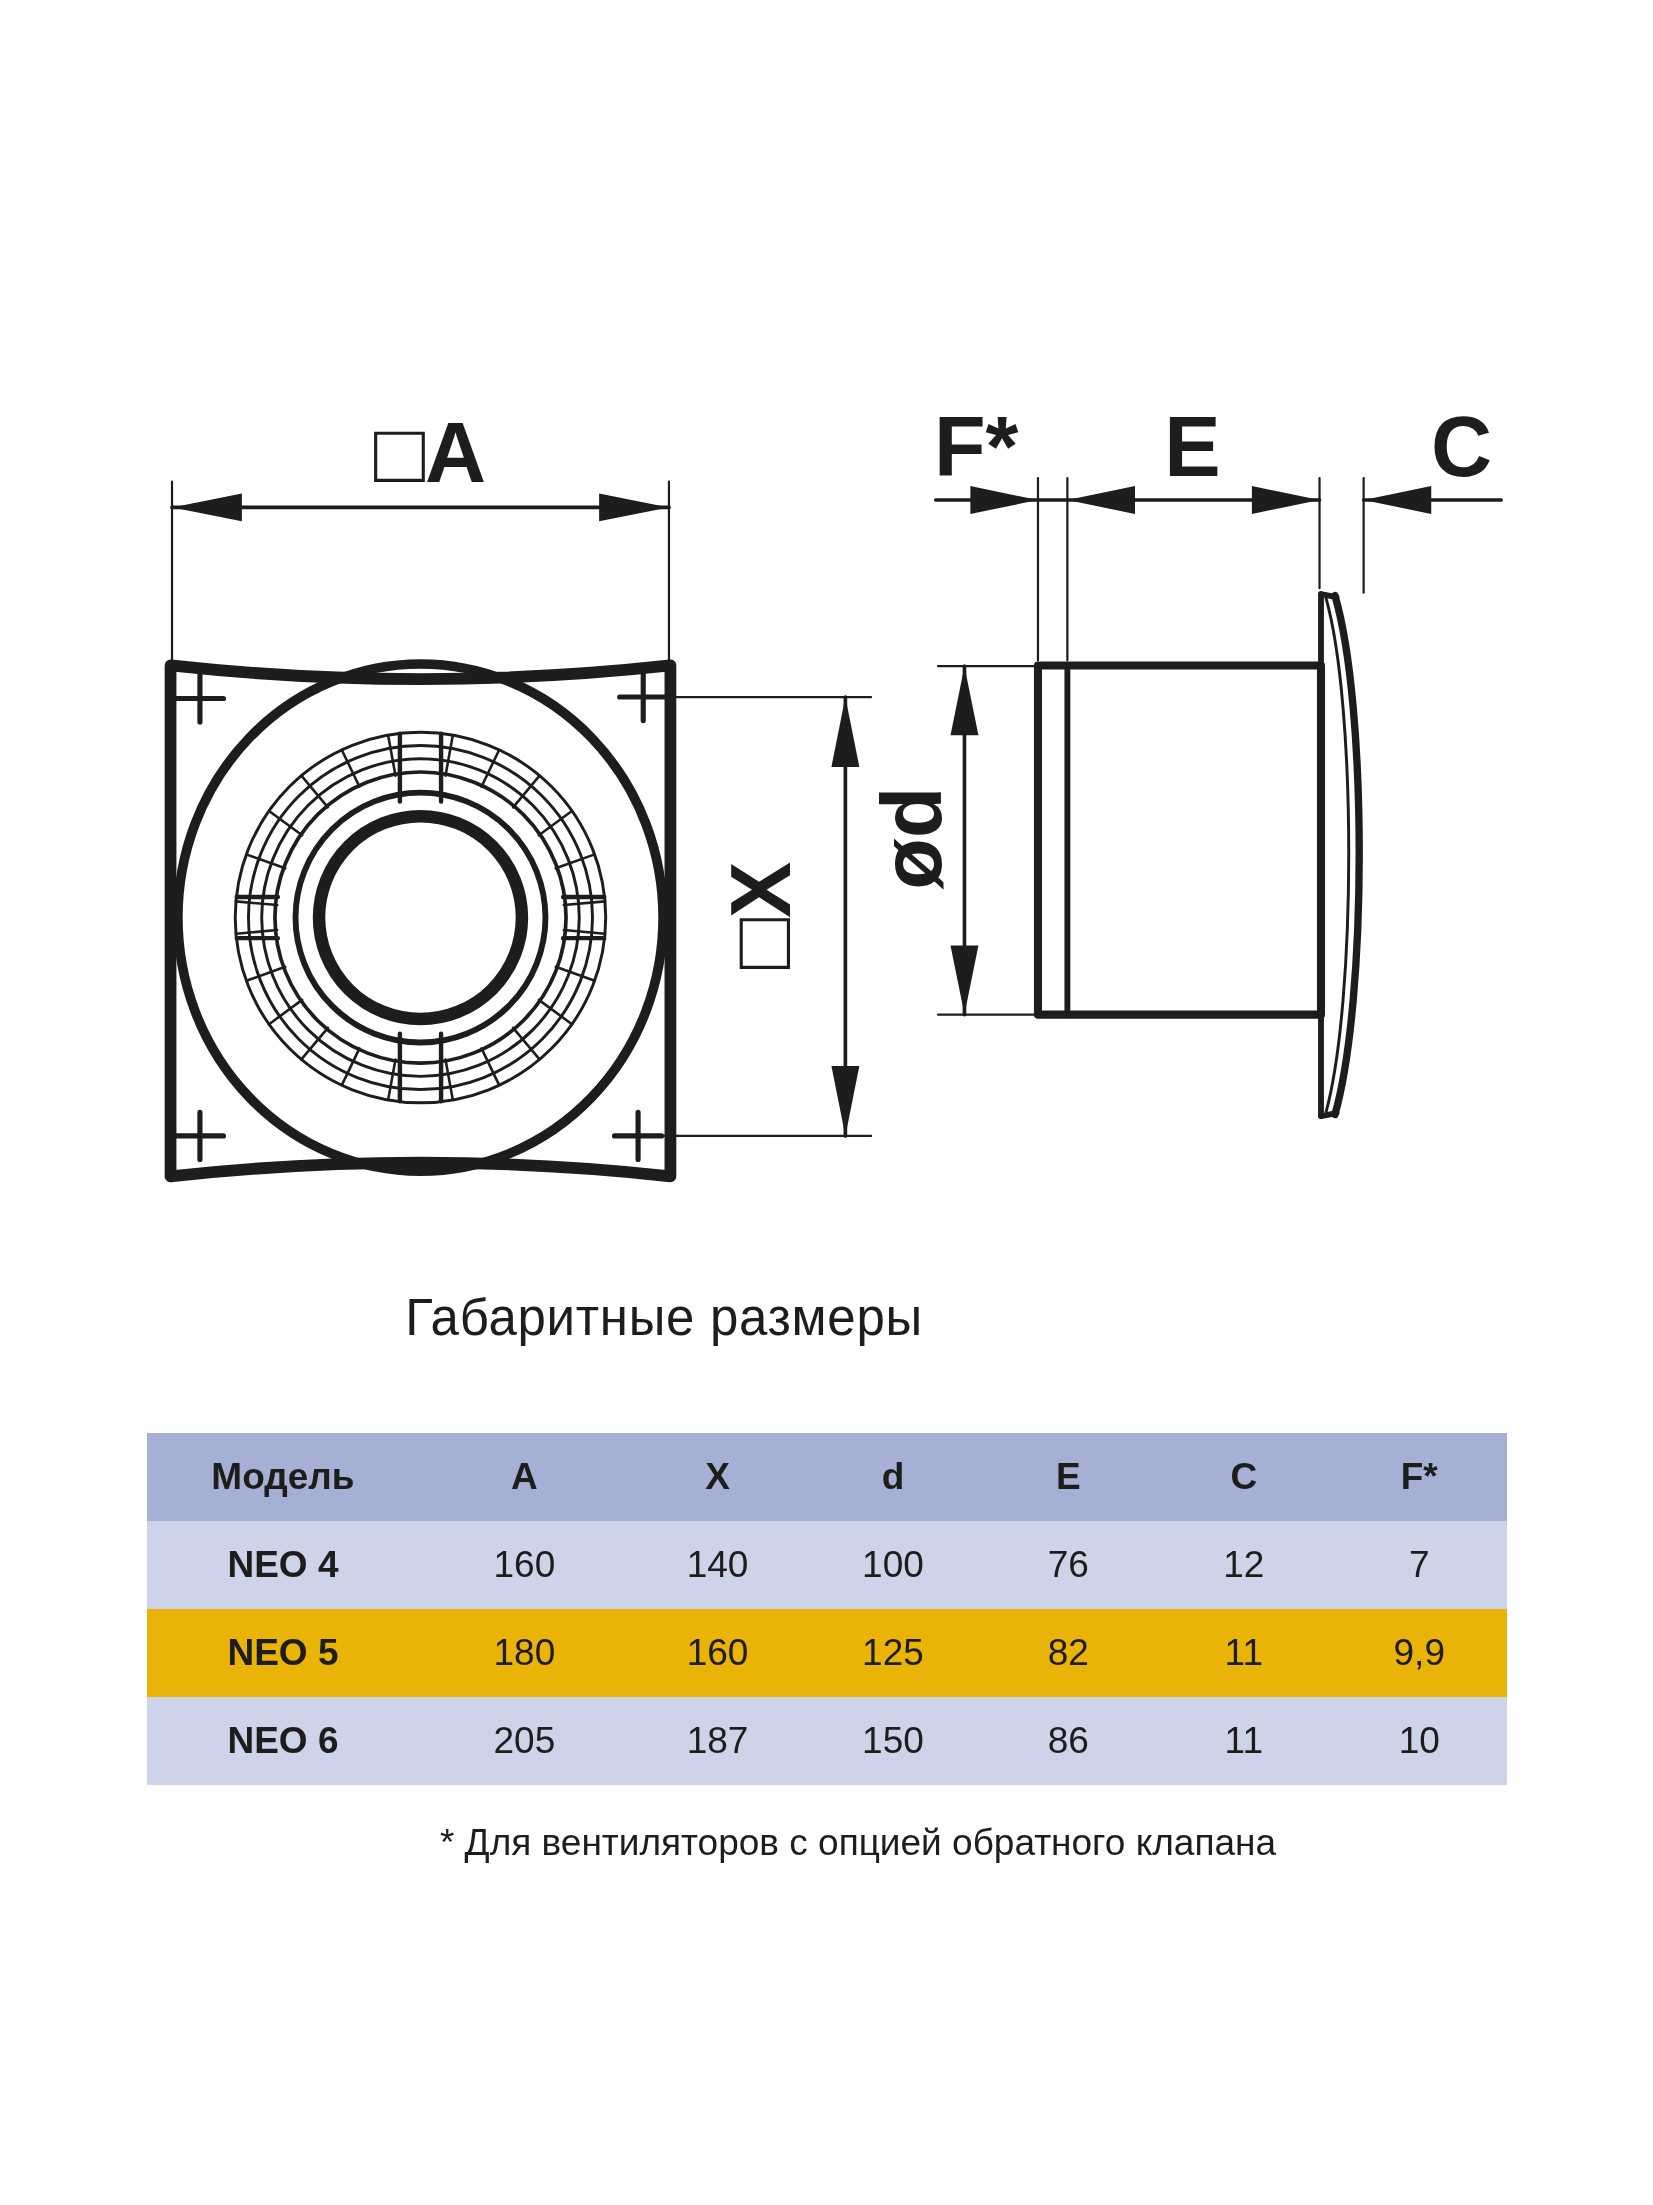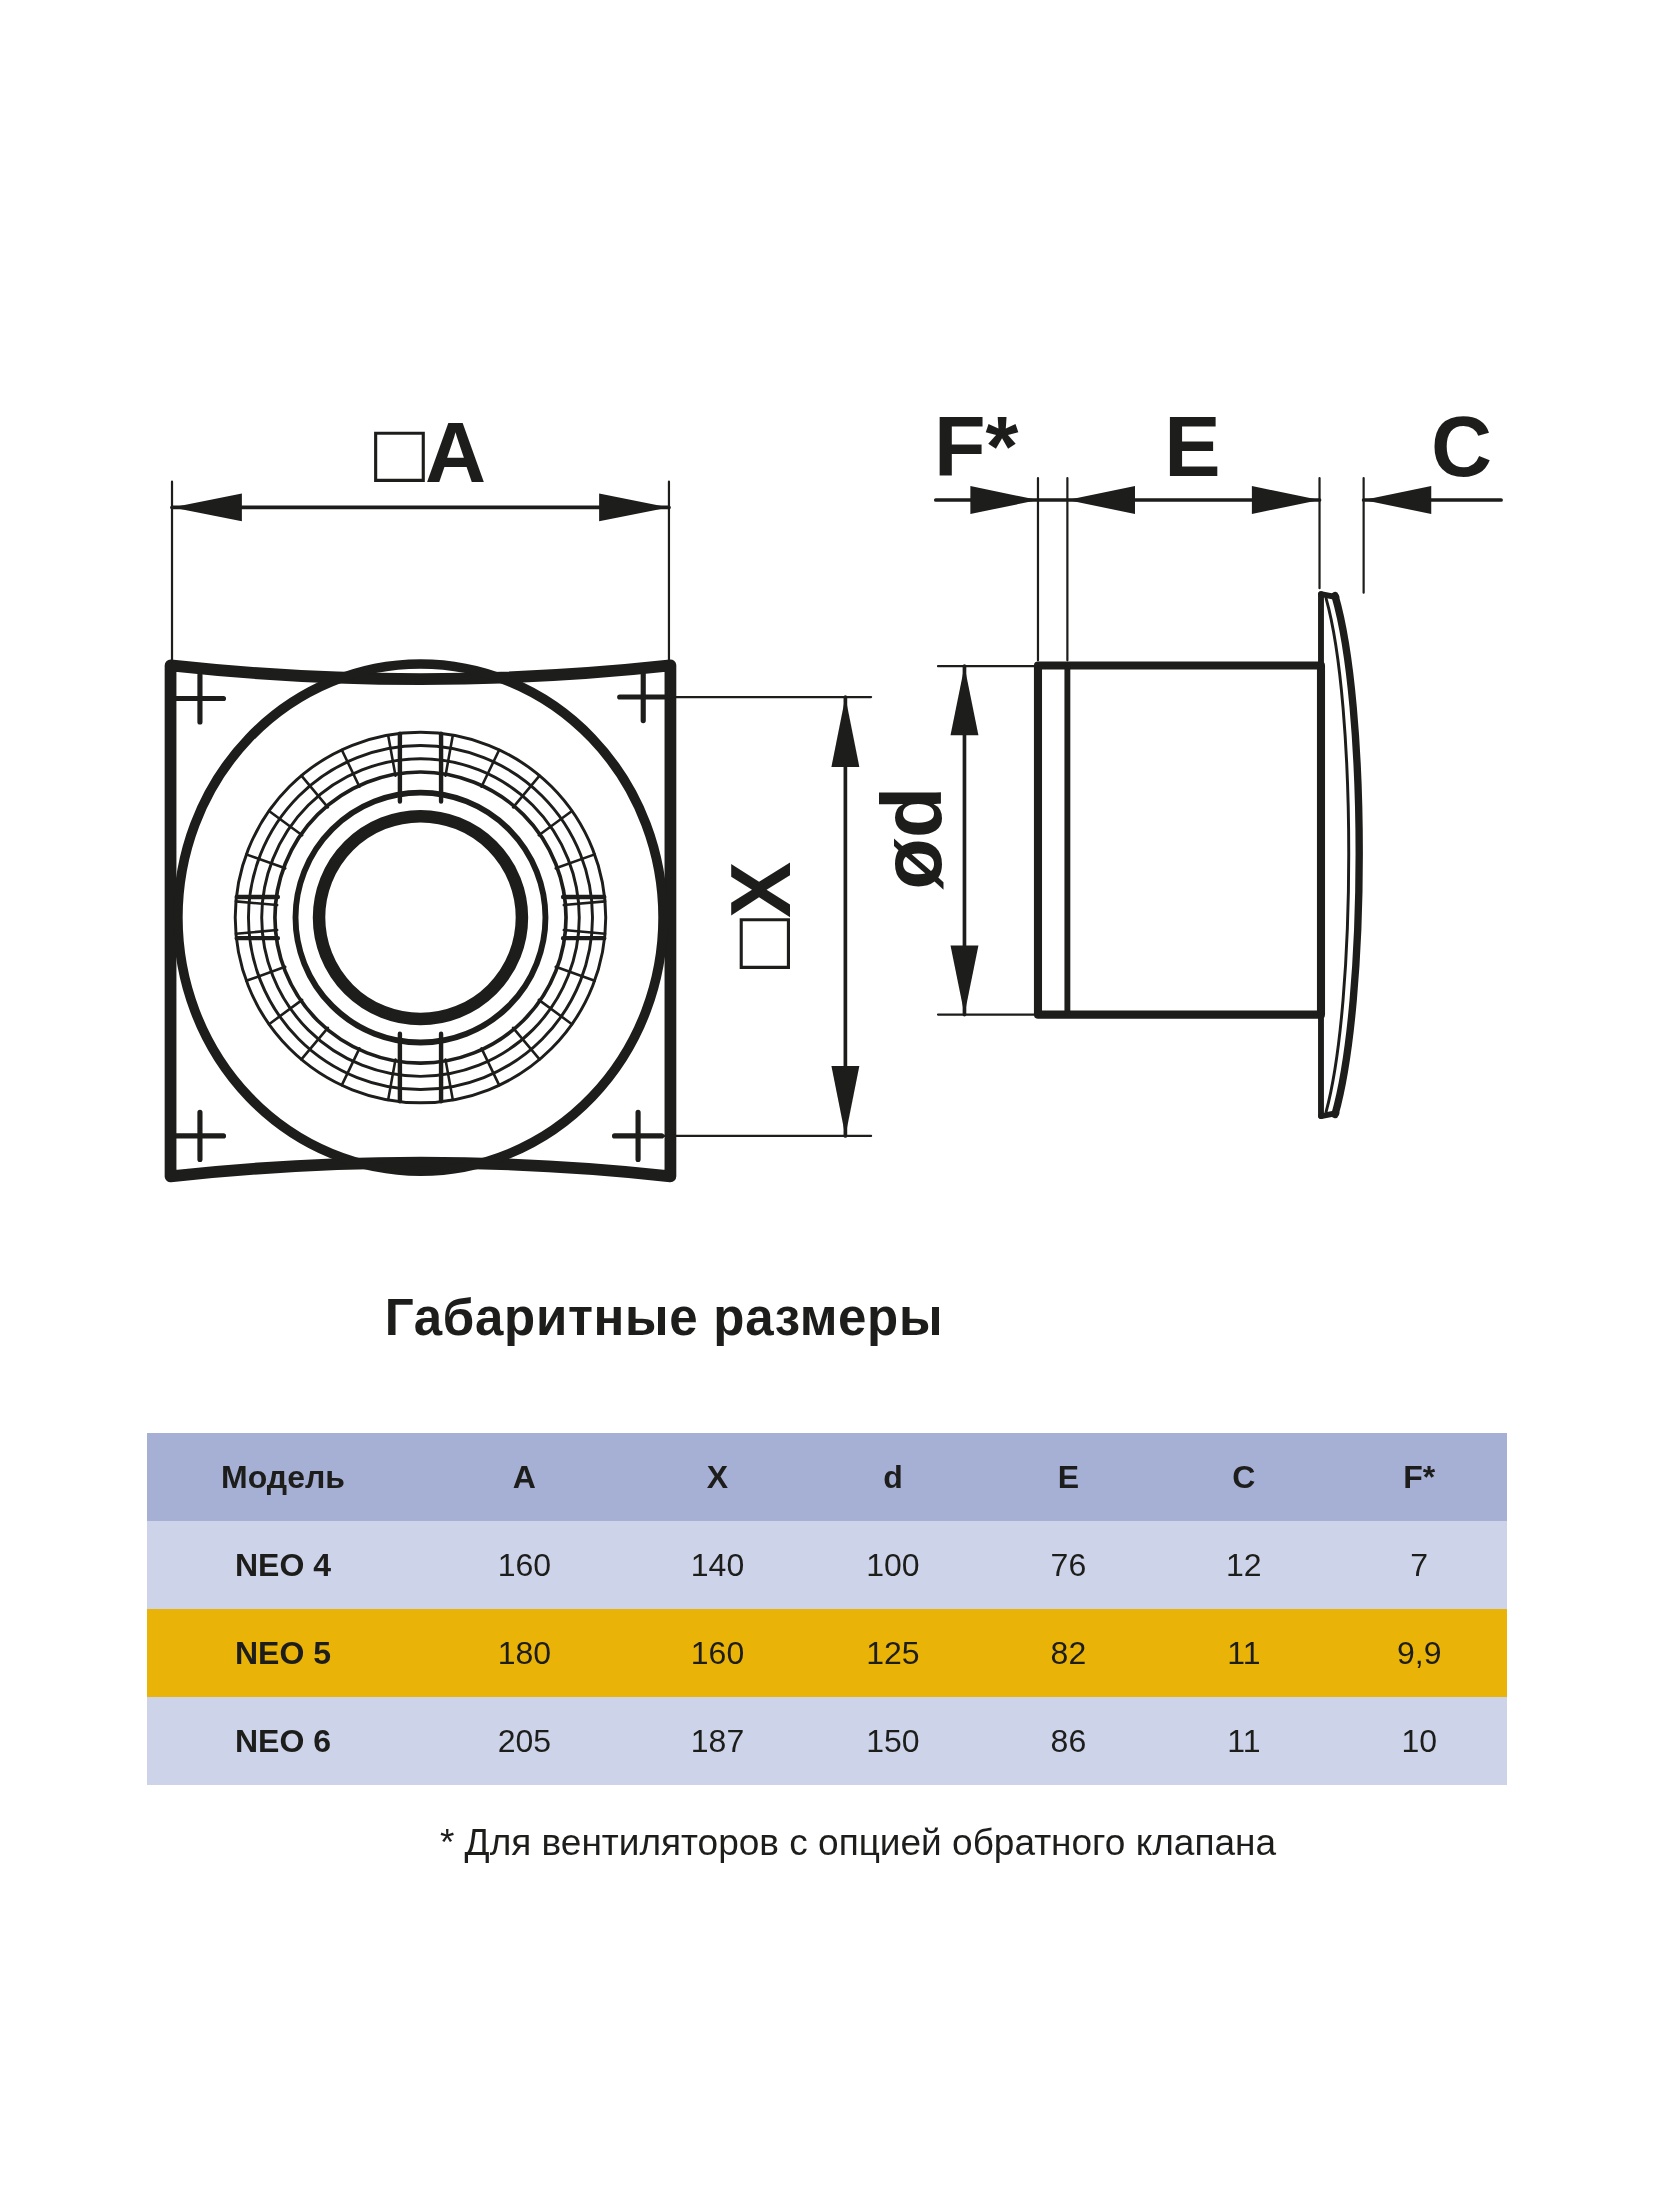--- a/index.html
+++ b/index.html
@@ -4,29 +4,29 @@
 <style>
   html,body{margin:0;padding:0;background:#ffffff;}
   #canvas{
     position:relative;width:1654px;height:2205px;background:#ffffff;overflow:hidden;
     font-family:"Liberation Sans","DejaVu Sans",sans-serif;color:#1d1d1b;
   }
   #drawing{position:absolute;top:0;left:0;}
   .dim-label{font-family:"Liberation Sans","DejaVu Sans",sans-serif;font-weight:bold;font-size:115px;fill:#1d1d1b;}
   #section-title{
     position:absolute;top:1288px;left:0;width:1328px;text-align:center;
-    font-size:51px;font-weight:bold;letter-spacing:0.7px;
+    font-size:51px;font-weight:normal;letter-spacing:0.7px;
   }
   #spec-table{
     position:absolute;top:1433px;left:147px;width:1360px;
     border-collapse:collapse;table-layout:fixed;
   }
   #spec-table td,#spec-table th{
     height:88px;text-align:center;vertical-align:middle;
-    font-size:32px;padding:0;border:0;
+    font-size:37px;padding:0;border:0;
   }
   #spec-table thead th{background:#a6b0d4;font-weight:bold;}
   #spec-table tbody tr.alt{background:#cdd3e9;border-radius:26px;}
   #spec-table tbody tr.plain{background:#eab308;}
   #spec-table tbody td{font-weight:normal;}
   #spec-table tbody td.model{font-weight:bold;}
   #footnote{
     position:absolute;top:1822px;left:0;width:1654px;text-align:center;
     font-size:37px;font-weight:normal;margin-left:31px;
   }

